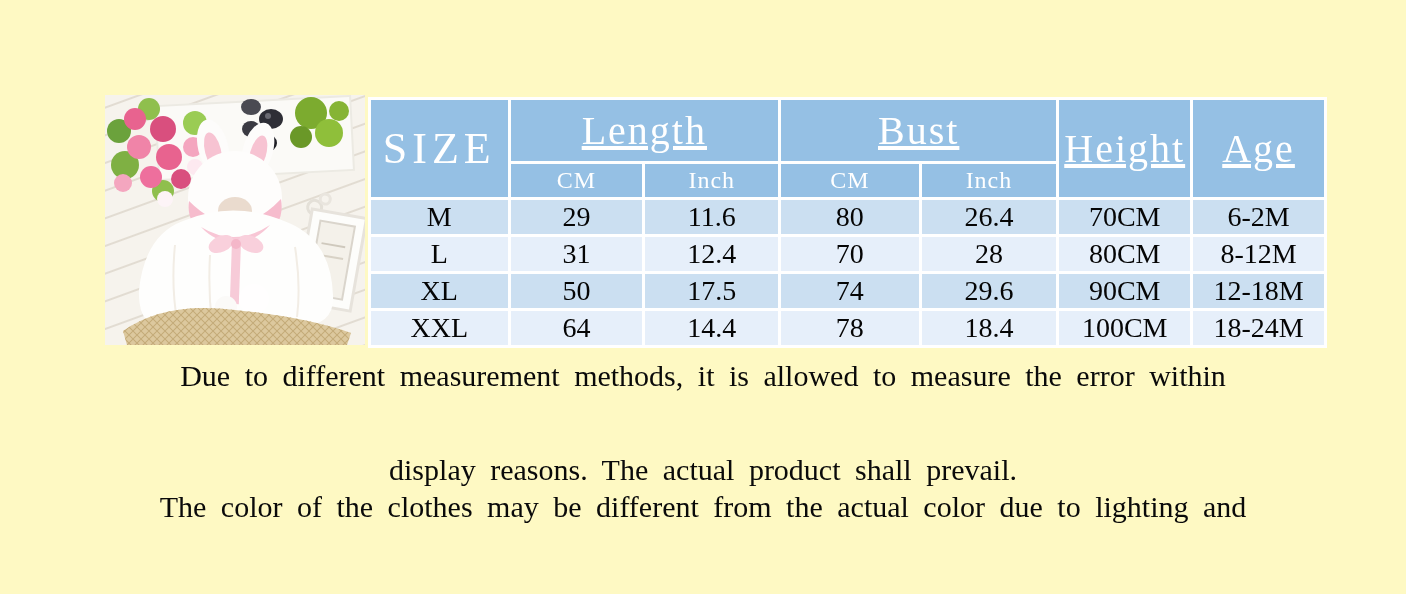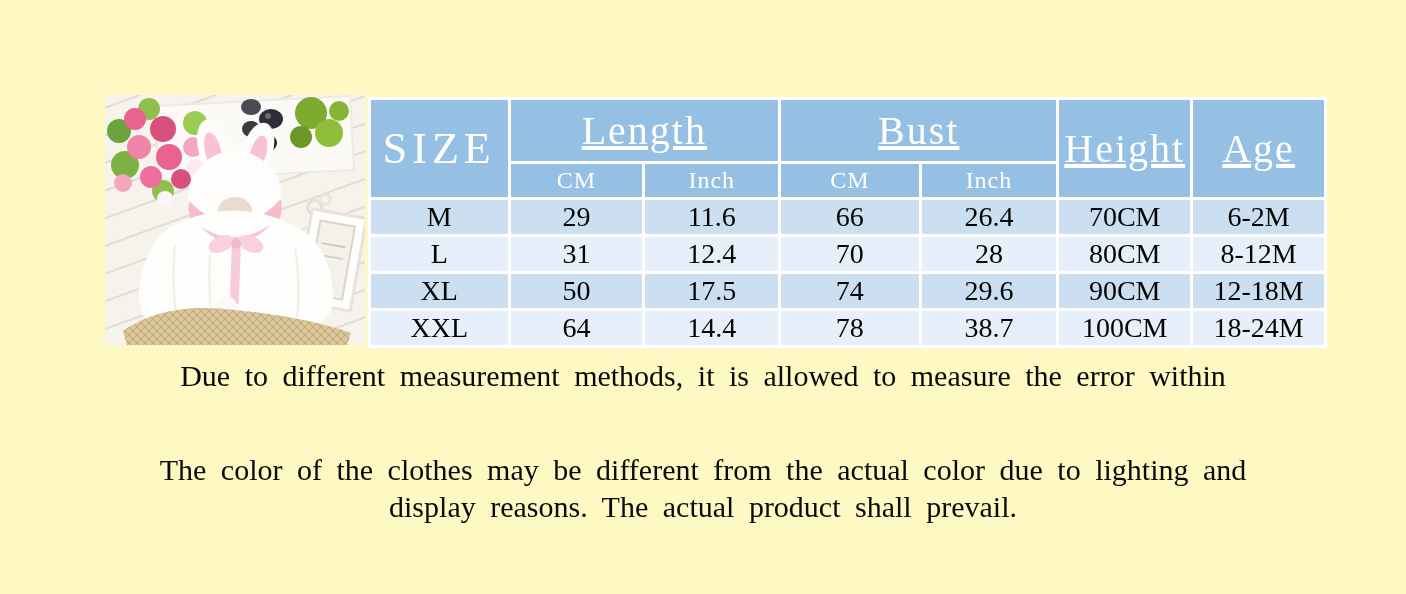--- a/index.html
+++ b/index.html
@@ -167,21 +167,21 @@
         <th class="th-sub">Inch</th>
         <th class="th-sub">CM</th>
         <th class="th-sub">Inch</th>
       </tr>
     </thead>
     <tbody>
       <tr class="drow">
         <td>M</td>
         <td>29</td>
         <td>11.6</td>
-        <td>66</td>
+        <td>80</td>
         <td>26.4</td>
         <td>70CM</td>
         <td>6-2M</td>
       </tr>
       <tr class="drow">
         <td>L</td>
         <td>31</td>
         <td>12.4</td>
         <td>70</td>
         <td>28</td>
@@ -195,29 +195,29 @@
         <td>74</td>
         <td>29.6</td>
         <td>90CM</td>
         <td>12-18M</td>
       </tr>
       <tr class="drow">
         <td>XXL</td>
         <td>64</td>
         <td>14.4</td>
         <td>78</td>
-        <td>38.7</td>
+        <td>18.4</td>
         <td>100CM</td>
         <td>18-24M</td>
       </tr>
     </tbody>
   </table>
 
   <div class="note note-1">
     <div>Due to different measurement methods, it is allowed to measure the error within</div>
   </div>
 
   <div class="note note-2">
+    <div>display reasons. The actual product shall prevail.</div>
     <div>The color of the clothes may be different from the actual color due to lighting and</div>
-    <div>display reasons. The actual product shall prevail.</div>
   </div>
 
 </div>
 
 </body></html>

